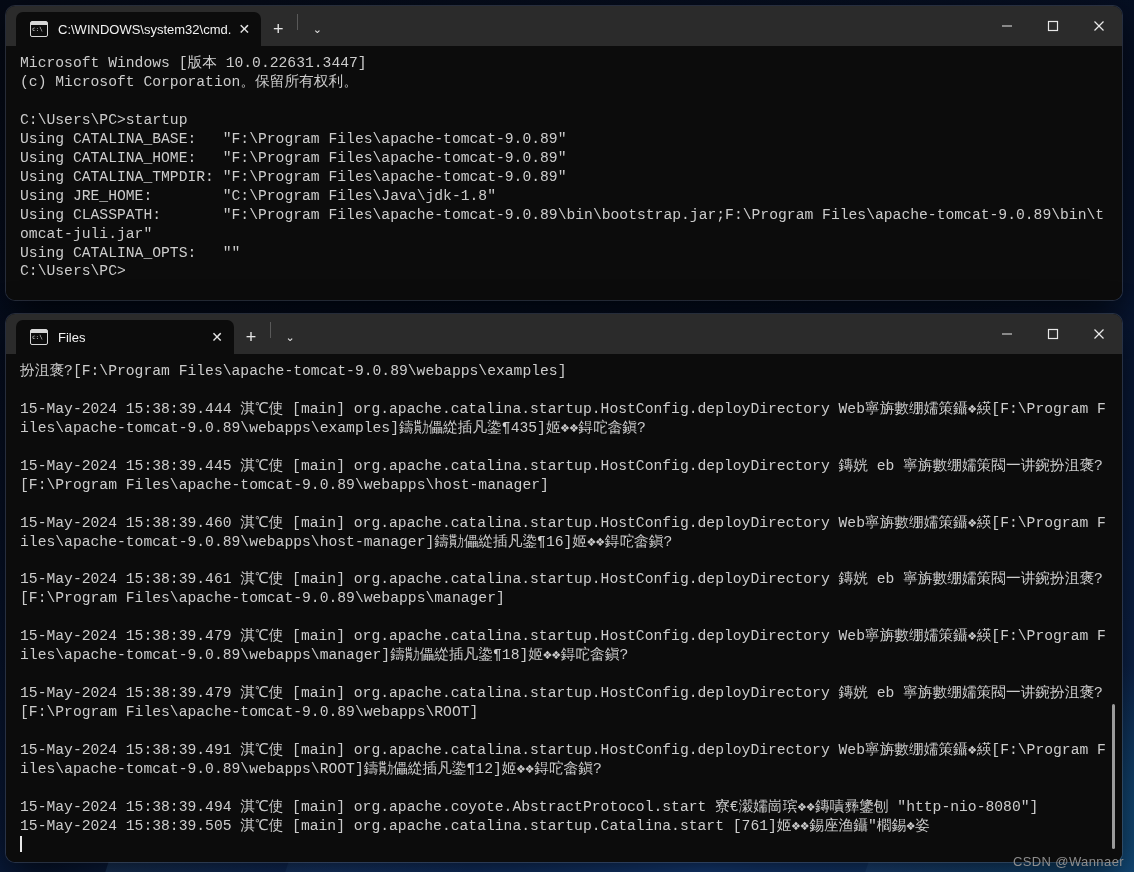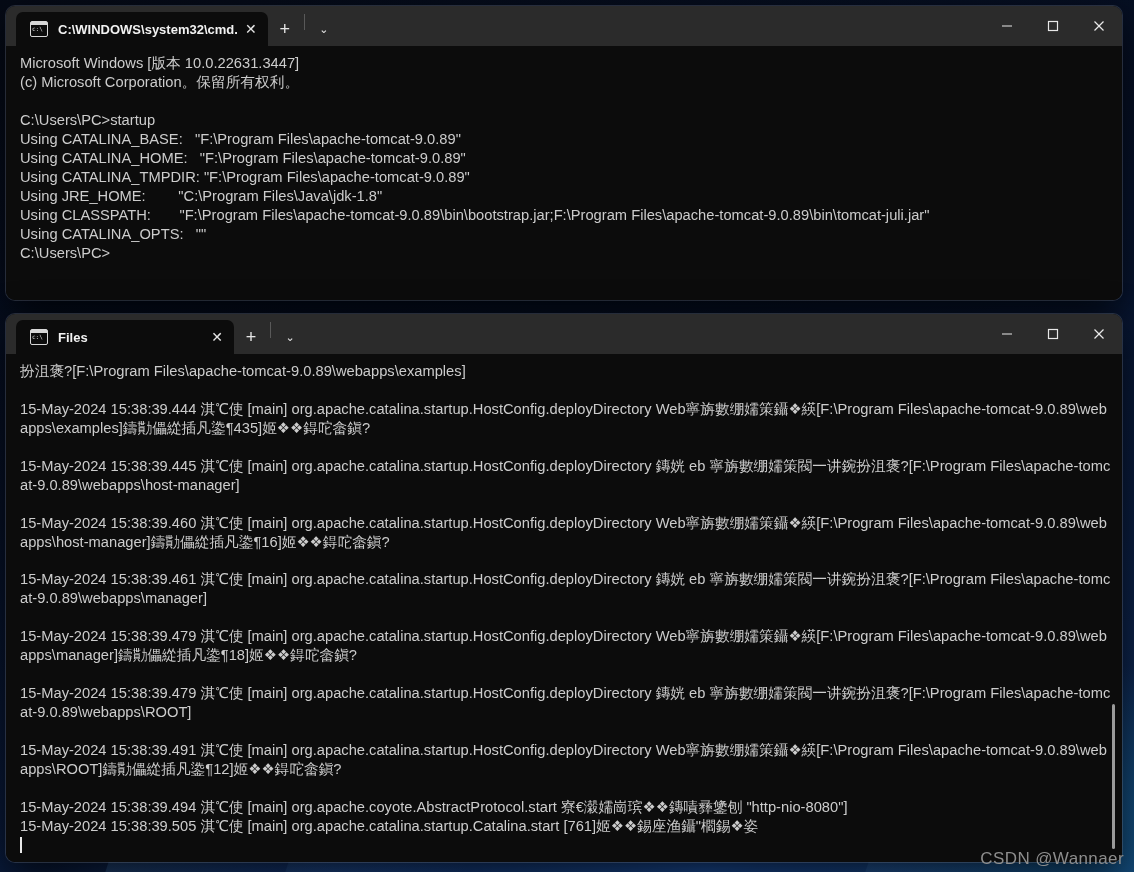--- a/index.html
+++ b/index.html
@@ -94,21 +94,21 @@
     position: absolute;
     left: 1px; top: 3px;
     font-size: 6px;
     line-height: 8px;
     color: #d7d7d7;
     font-family: "DejaVu Sans Mono", monospace;
   }
   .tab-title {
     font-family: "Liberation Sans", sans-serif;
     font-size: 13px;
-    font-weight: bold;
+    font-weight: normal;
     color: #f2f2f2;
     margin-left: 10px;
     white-space: nowrap;
     overflow: hidden;
     text-overflow: clip;
     flex: 1 1 auto;
   }
   .tab-close {
     width: 26px; height: 26px;
     display: flex; align-items: center; justify-content: center;
@@ -144,21 +144,21 @@
     font-family: "Liberation Sans", sans-serif;
     font-size: 12px;
   }
   .cap-min svg, .cap-max svg, .cap-close svg { display: block; }
 
   
   .term {
     position: relative;
     background: #0c0c0c;
     color: #cccccc;
-    font-family: Liberation Sans, sans-serif;
+    font-family: Liberation Mono, monospace;
     font-size: 14.7px;
     line-height: 18.95px;
     letter-spacing: 0px;
     padding: 8px 10px 4px 14px;
     box-sizing: border-box;
     white-space: pre-wrap;
     word-break: break-all;
     overflow: hidden;
   }
   #term-cmd  { height: 254px; }
@@ -189,21 +189,21 @@
     background: #9a9a9a;
     border-radius: 2px;
   }
 
   
   .watermark {
     position: absolute;
     right: 10px;
     bottom: 3px;
     font-family: "Liberation Sans", sans-serif;
-    font-size: 17px;
+    font-size: 13px;
     color: #8d8d8d;
     letter-spacing: .4px;
   }
 </style>
 </head>
 <body>
 
 <div id="desktop">
   <div class="band"></div>
   <div class="streak" style="left:120px;"></div>

